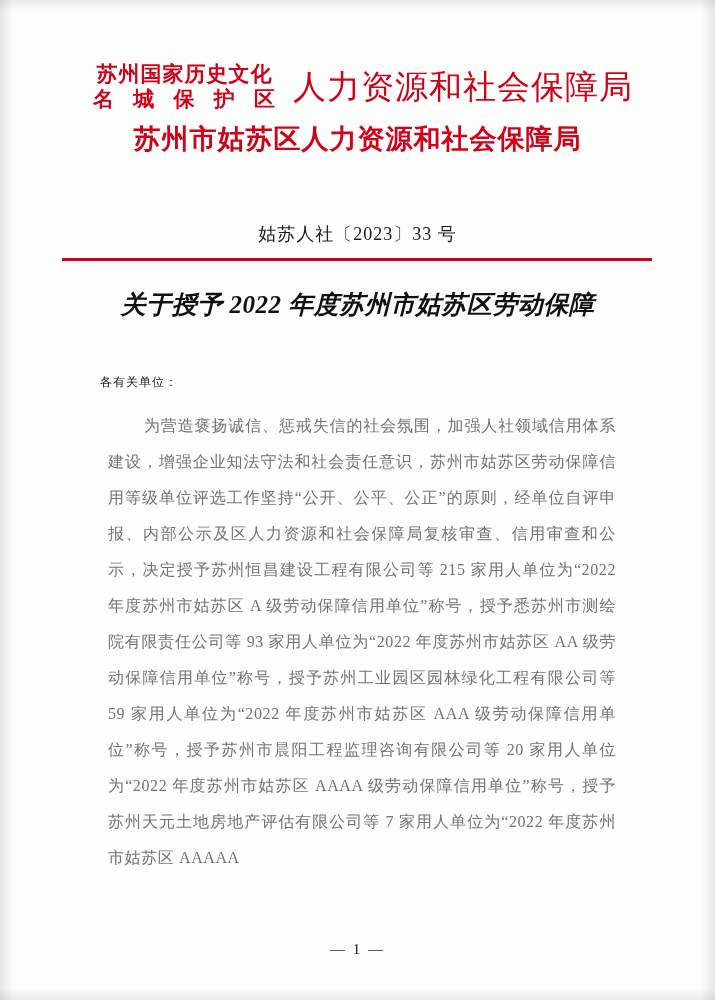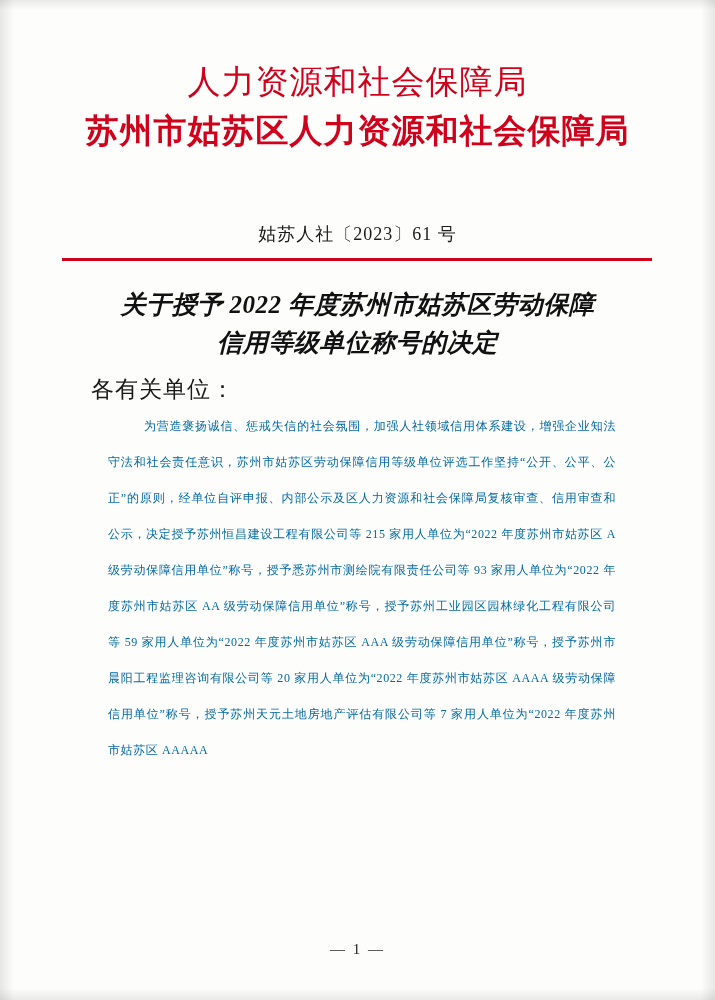--- a/index.html
+++ b/index.html
@@ -83,23 +83,23 @@
     font-family: "Liberation Serif", "DejaVu Serif", serif;
     font-weight: normal;
     font-size: 33px;
     line-height: 40px;
     letter-spacing: 1px;
     white-space: nowrap;
   }
   .lh-row2 {
     margin-top: 8px;
     color: #d0021b;
-    font-family: Liberation Serif, serif;
+    font-family: Liberation Mono, monospace;
     font-weight: bold;
-    font-size: 33px;
+    font-size: 27px;
     line-height: 42px;
     letter-spacing: 1px;
     white-space: nowrap;
   }
 
   .doc-number {
     position: absolute;
     left: 0;
     top: 222px;
     width: 715px;
@@ -127,38 +127,38 @@
     font-size: 25px;
     font-weight: bold;
     line-height: 38px;
     letter-spacing: 0.5px;
     color: #111;
     font-style: italic;
   }
 
   .salutation {
     position: absolute;
-    left: 91px;
+    left: 100px;
     top: 374px;
-    font-size: 23px;
+    font-size: 12px;
     letter-spacing: 1px;
   }
 
   .body-text {
     position: absolute;
     left: 108px;
     top: 408px;
     width: 508px;
-    font-size: 12px;
+    font-size: 16px;
     line-height: 36px;
     letter-spacing: 0.6px;
     text-align: justify;
     text-justify: inter-ideograph;
     text-indent: 36px;
-    color: #0369a1;
+    color: #737373;
   }
 
   .page-number {
     position: absolute;
     left: 0;
     bottom: 42px;
     width: 715px;
     text-align: center;
     font-size: 15px;
     color: #222;
@@ -166,32 +166,35 @@
   }
 </style>
 </head>
 <body>
 
 <div class="page">
   <div class="sheet"></div>
 
   <div class="letterhead">
     <div class="lh-row1">
+      <div class="lh-small">
+        <div class="l1">苏州国家历史文化</div>
+        <div class="l2">名 城 保 护 区</div>
+      </div>
       <div class="lh-big">人力资源和社会保障局</div>
     </div>
     <div class="lh-row2">苏州市姑苏区人力资源和社会保障局</div>
   </div>
 
-  <div class="doc-number">姑苏人社〔2023〕61 号</div>
+  <div class="doc-number">姑苏人社〔2023〕33 号</div>
 
   <div class="red-rule"></div>
 
   <div class="doc-title">
     <div>关于授予 2022 年度苏州市姑苏区劳动保障</div>
-    <div>信用等级单位称号的决定</div>
   </div>
 
   <div class="salutation">各有关单位：</div>
 
   <div class="body-text">为营造褒扬诚信、惩戒失信的社会氛围，加强人社领域信用体系建设，增强企业知法守法和社会责任意识，苏州市姑苏区劳动保障信用等级单位评选工作坚持“公开、公平、公正”的原则，经单位自评申报、内部公示及区人力资源和社会保障局复核审查、信用审查和公示，决定授予苏州恒昌建设工程有限公司等 215 家用人单位为“2022 年度苏州市姑苏区 A 级劳动保障信用单位”称号，授予悉苏州市测绘院有限责任公司等 93 家用人单位为“2022 年度苏州市姑苏区 AA 级劳动保障信用单位”称号，授予苏州工业园区园林绿化工程有限公司等 59 家用人单位为“2022 年度苏州市姑苏区 AAA 级劳动保障信用单位”称号，授予苏州市晨阳工程监理咨询有限公司等 20 家用人单位为“2022 年度苏州市姑苏区 AAAA 级劳动保障信用单位”称号，授予苏州天元土地房地产评估有限公司等 7 家用人单位为“2022 年度苏州市姑苏区 AAAAA</div>
 
   <div class="page-number">— 1 —</div>
 
   <div class="scan-edge-left"></div>
   <div class="scan-edge-right"></div>

